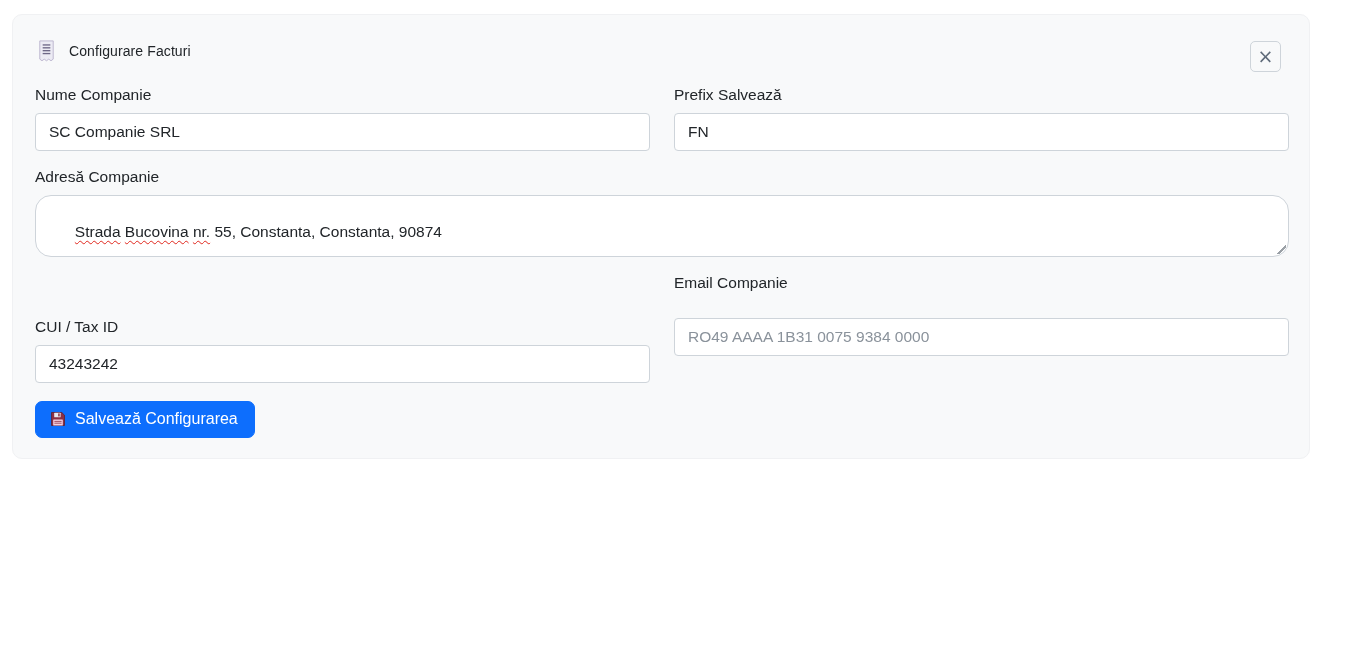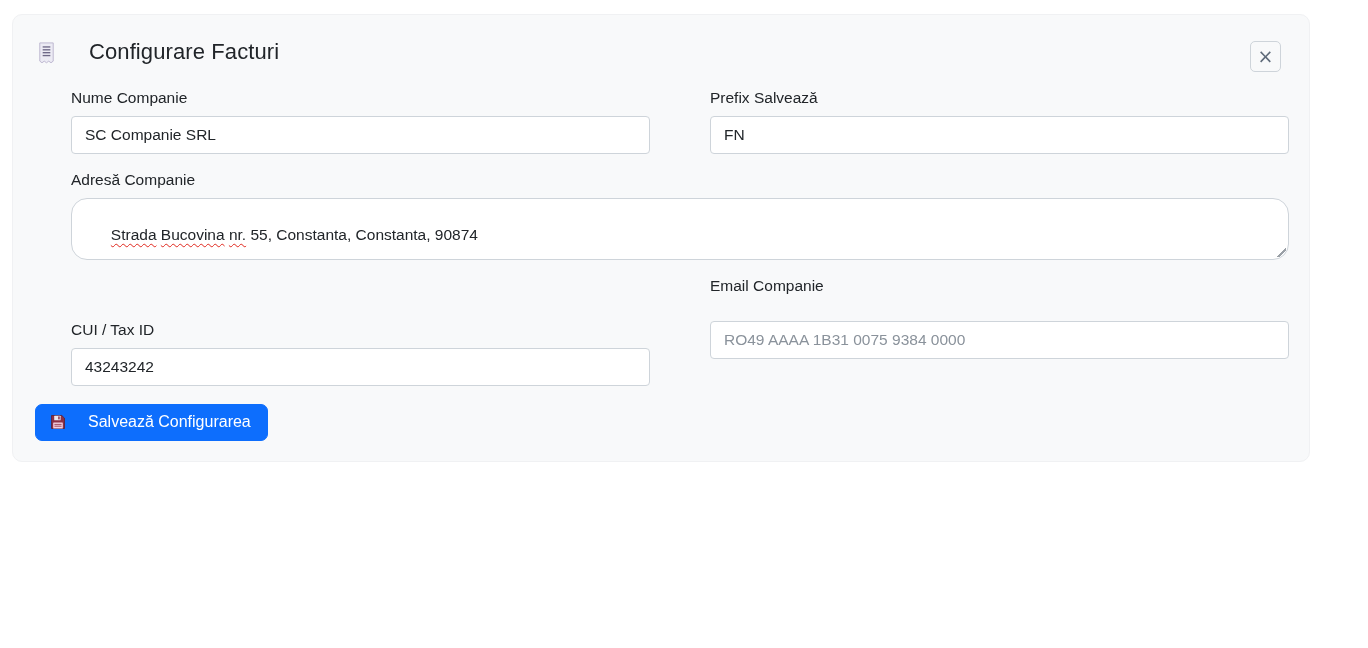--- a/index.html
+++ b/index.html
@@ -21,25 +21,24 @@
   }
   
   .card-header {
     display: flex;
     align-items: center;
     margin-bottom: 24px;
     position: relative;
   }
   .title-icon { margin-right: 11px; display: inline-flex; }
   .card-title {
-    font-size: 22px;
+    font-size: 14px;
     font-weight: 400;
     color: #212529;
     letter-spacing: 0.1px;
-    margin-left: 20px;
   }
   .close-btn {
     position: absolute;
     right: 8px; top: 2px;
     width: 31px; height: 31px;
     background: #f8f9fa;
     border: 1px solid #ced4da;
     border-radius: 5px;
     color: #5f6b7a;
     font-size: 19px;
@@ -47,21 +46,21 @@
     text-align: center;
     cursor: pointer;
     font-family: "DejaVu Sans", sans-serif;
   }
   
   .form-row {
     display: flex;
     gap: 24px;
     margin-bottom: 17px;
   }
-  .form-group { flex: 1; min-width: 0; margin-left: 36px; }
+  .form-group { flex: 1; min-width: 0; }
   .form-label {
     display: block;
     font-size: 15.5px;
     color: #212529;
     margin-bottom: 9px;
   }
   .form-control {
     width: 100%;
     height: 38px;
     background: #ffffff;
@@ -100,21 +99,21 @@
     right: 2px; bottom: 2px;
     width: 13px; height: 13px;
     background: repeating-linear-gradient(135deg, transparent 0 3px, #9aa0a6 3px 4.5px);
     clip-path: polygon(100% 0, 100% 100%, 0 100%);
     cursor: nwse-resize;
   }
   
   .save-btn {
     display: inline-flex;
     align-items: center;
-    gap: 22px;
+    gap: 9px;
     margin-top: 1px;
     background: #0d6efd;
     color: #ffffff;
     border: 1px solid #0d6efd;
     border-radius: 7px;
     padding: 8px 16px 9px 14px;
     font-size: 16px;
     font-family: "Liberation Sans", sans-serif;
     cursor: pointer;
   }

